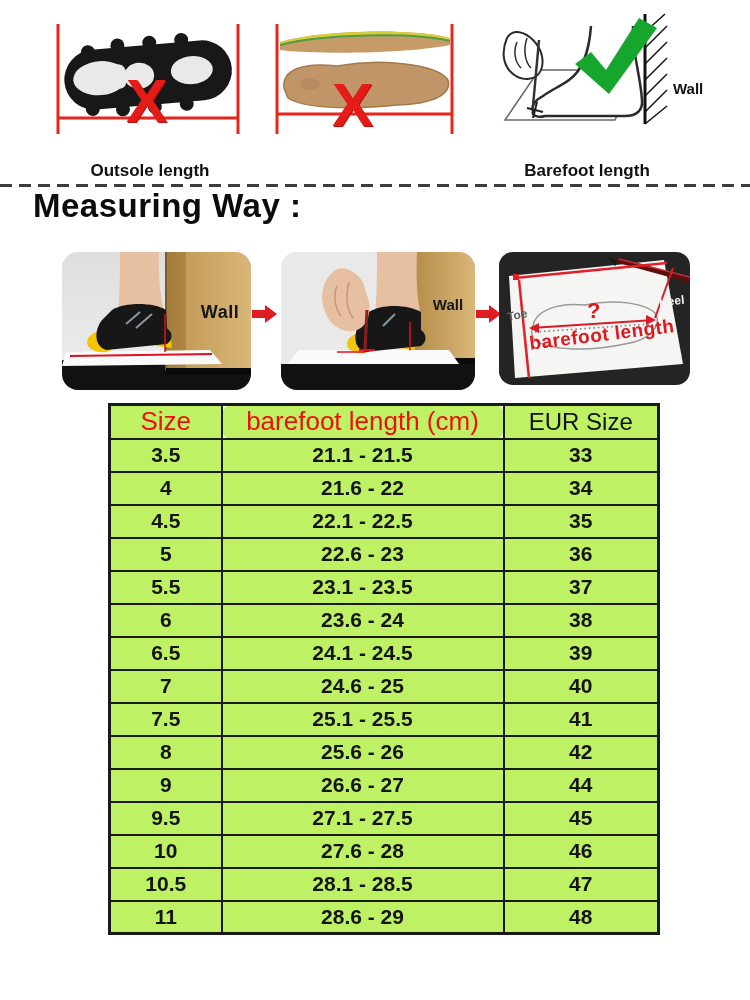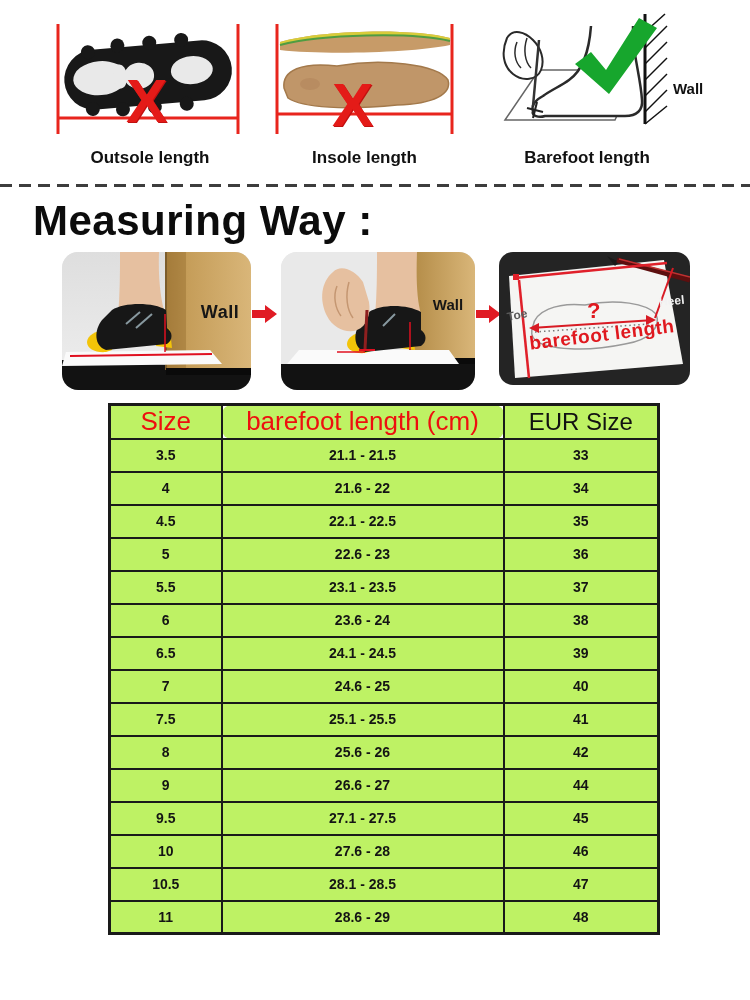--- a/index.html
+++ b/index.html
@@ -6,34 +6,34 @@
   body { background:#fff; font-family:"Liberation Sans", sans-serif; }
   .page { position:relative; width:750px; height:1000px; background:#ffffff; overflow:hidden; }
 
   
   .method { position:absolute; top:12px; }
   .m1 { left:40px;  width:220px; }
   .m2 { left:262px; width:205px; }
   .m3 { left:487px; width:230px; }
   .illus { position:relative; width:100%; height:130px; }
   .illus svg { display:block; width:100%; height:100%; }
-  .method-label { text-align:center; font-weight:bold; font-size:17px; color:#111; margin-top:6px; }
+  .method-label { text-align:center; font-weight:bold; font-size:17px; color:#111; margin-top:19px; }
   .m3 .method-label { width:200px; }
   .xmark { position:absolute; font-weight:900; font-size:62px; line-height:1; color:#e41b18;
            text-shadow:1px 1px 0 #c21010; pointer-events:none; }
   .m1 .xmark { left:86px; top:58px; }
   .m2 .xmark { left:70px; top:62px; }
   .wall3 { position:absolute; left:186px; top:68px; font-weight:bold; font-size:15px; color:#111; }
 
   
   .divider { position:absolute; top:184px; left:0; width:750px; height:3px;
              background:repeating-linear-gradient(90deg,#3d3d3d 0 12px, transparent 12px 19px); }
 
   
-  .heading { position:absolute; top:197px; left:33px; font-size:42px; font-weight:bold;
+  .heading { position:absolute; top:187px; left:33px; font-size:33px; font-weight:bold;
              color:#0c0c0c; letter-spacing:0.5px; }
 
   
   .photo { position:absolute; top:252px; border-radius:16px; overflow:hidden; background:#e8e8e8; }
   .photo svg { display:block; width:100%; height:100%; }
   .p1 { left:62px;  width:189px; height:138px; }
   .p2 { left:281px; width:194px; height:138px; }
   .p3 { left:499px; width:191px; height:133px; border-radius:14px; }
   .arrow { position:absolute; top:305px; width:25px; height:18px; }
   .a1 { left:252px; }
@@ -52,21 +52,21 @@
   .size-table { position:absolute; top:403px; left:108px; border-collapse:collapse;
                 table-layout:fixed; width:549px; }
   .size-table th, .size-table td { border:2px solid #1a1a1a; text-align:center; vertical-align:middle;
                 background:#bef264; padding:0; }
   .size-table { border:3px solid #1a1a1a; }
   .size-table thead tr { height:34px; }
   .size-table tbody tr { height:33px; }
   .c1 { width:112px; } .c2 { width:282px;border-radius:9px; } .c3 { width:155px; }
   th.red { color:#ee0f0f; font-size:26px; font-weight:normal; }
   th.blk { color:#111;    font-size:24px; font-weight:normal; }
-  .size-table td { font-size:14px; font-weight:bold; color:#141414;margin-top:38px; }
+  .size-table td { font-size:21px; font-weight:bold; color:#141414;margin-top:38px; }
 </style>
 </head>
 <body>
 
 <div class="page">
 
   <div class="method m1">
     <div class="illus">
       <svg viewBox="0 0 220 130">
         <line x1="18" y1="12" x2="18" y2="122" stroke="#e8251d" stroke-width="3"></line>
@@ -100,21 +100,20 @@
         <line x1="190" y1="12" x2="190" y2="122" stroke="#e8251d" stroke-width="3"></line>
         <line x1="15" y1="102" x2="190" y2="102" stroke="#e8251d" stroke-width="3"></line>
         <path d="M18,30 C60,18 150,16 188,26 L188,33 C150,41 60,43 18,38 Z" fill="#c79b68"></path>
         <path d="M18,30 C60,18 150,16 188,26 L188,28 C150,21 60,23 18,33 Z" fill="#d8cc3a"></path>
         <path d="M18,33 C60,22 150,20 188,29" stroke="#4f9c42" stroke-width="2" fill="none"></path>
         <path d="M22,76 C20,58 40,50 75,54 C120,46 175,52 186,68 C190,82 172,92 135,93 C85,98 40,96 26,86 Z" fill="#c09669" stroke="#a3794b" stroke-width="1.5"></path>
         <ellipse cx="48" cy="72" rx="10" ry="6" fill="#b3855b" opacity="0.6"></ellipse>
       </svg>
       <span class="xmark">X</span>
     </div>
-    <div class="method-label">Insole length</div>
   </div>
 
   <div class="method m3">
     <div class="illus">
       <svg viewBox="0 0 230 130">
         <polygon points="18,108 52,58 150,58 128,108" fill="#ffffff" stroke="#666" stroke-width="1.5"></polygon>
         <line x1="158" y1="2" x2="158" y2="112" stroke="#111" stroke-width="3"></line>
         <g stroke="#111" stroke-width="1.5">
           <line x1="158" y1="20" x2="178" y2="2"></line>
             <line x1="158" y1="36" x2="180" y2="14"></line>

